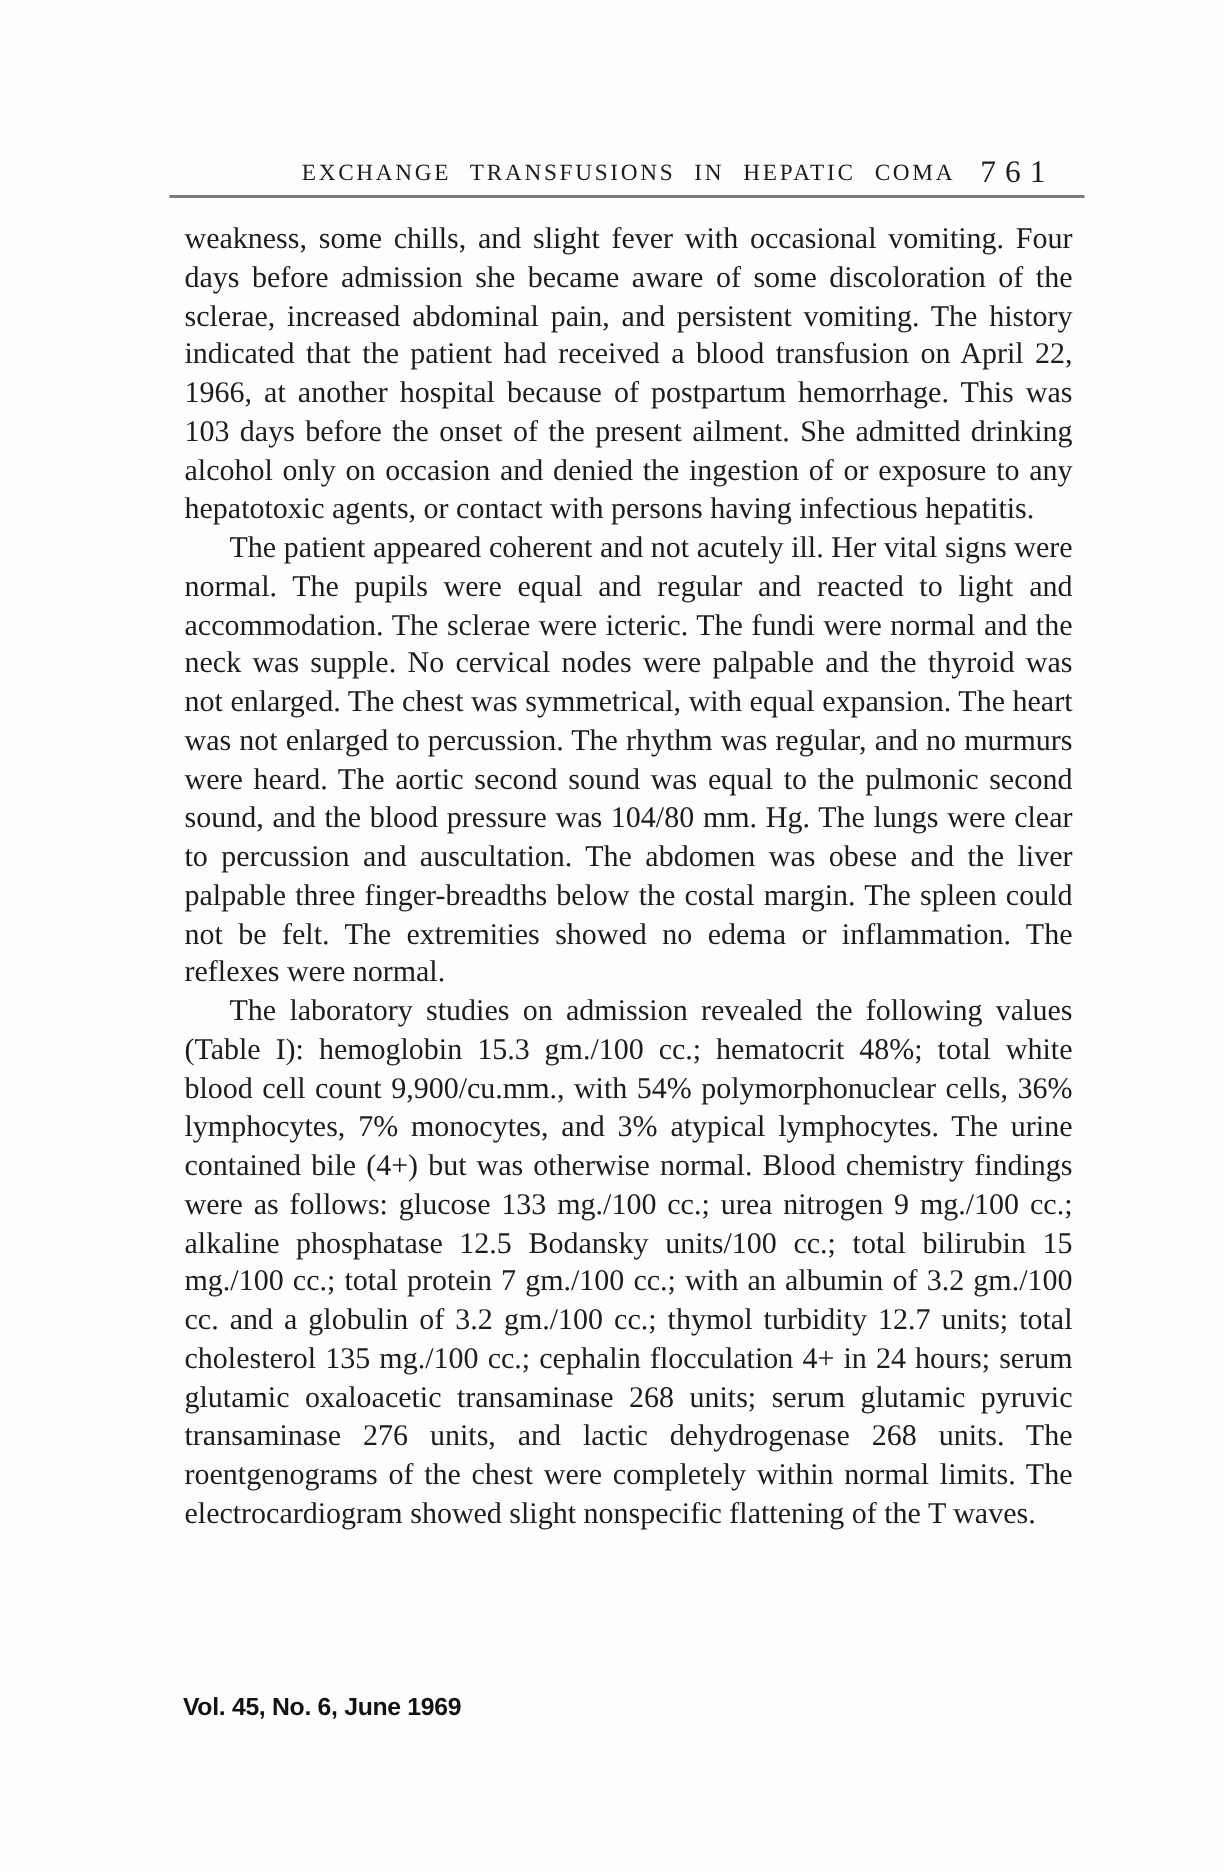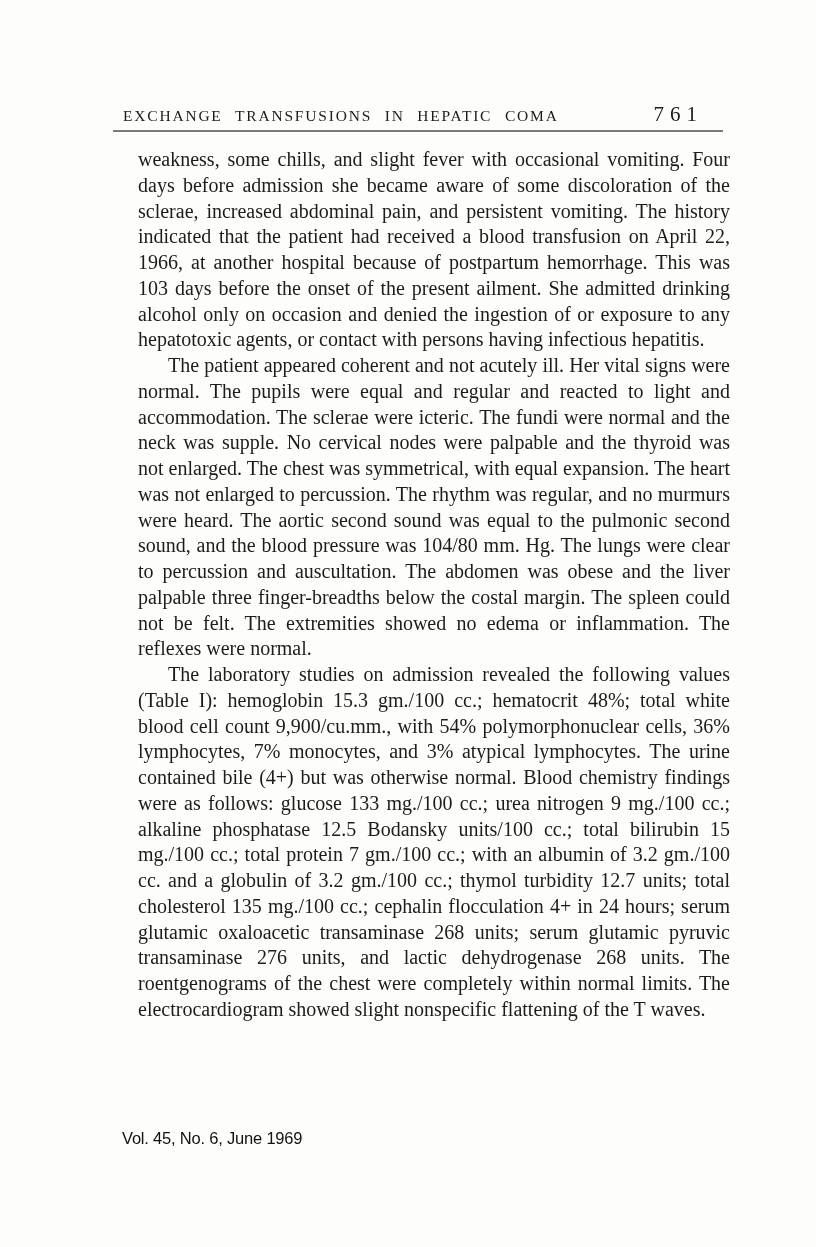--- a/index.html
+++ b/index.html
@@ -15,21 +15,21 @@
     font-family: "Liberation Serif", serif;
     color: var(--ink, #1a1a1a);
   }
   .header-row {
     position: absolute;
     left: 123px; top: 103px;
     width: 592px; height: 25px;
   }
   .running-title {
     display: block;
-    text-align: left;
+    text-align: center;
     font-size: 15.5px;
     line-height: 25px;
     letter-spacing: 1.8px;
     word-spacing: 7px;
     color: var(--ink, #1a1a1a);
     white-space: nowrap;
   }
   .page-number {
     position: absolute;
     right: 12px; top: -2px;
@@ -40,36 +40,36 @@
   }
   .header-rule {
     position: absolute;
     left: 113px; top: 130px;
     width: 610px; height: 2px;
     background: var(--rule, #646464);
     opacity: 0.85;
   }
   .body-text {
     position: absolute;
-    left: 138px; top: 147px;
+    left: 123px; top: 147px;
     width: 592px;
     font-size: 20px;
     line-height: 25.75px;
     text-align: justify;
   }
   .body-text p {
     margin: 0; padding: 0;
     hyphens: none;
   }
   .body-text p.indent { text-indent: 30px; }
   .footer {
     position: absolute;
     left: 122px; top: 1129px;
     font-family: "Liberation Sans", sans-serif;
-    font-weight: 400;
+    font-weight: 700;
     font-stretch: condensed;
     font-size: 16.5px;
     letter-spacing: -0.2px;
     color: #121212;
   }
 </style>
 </head>
 <body>
 
 <div class="page">

